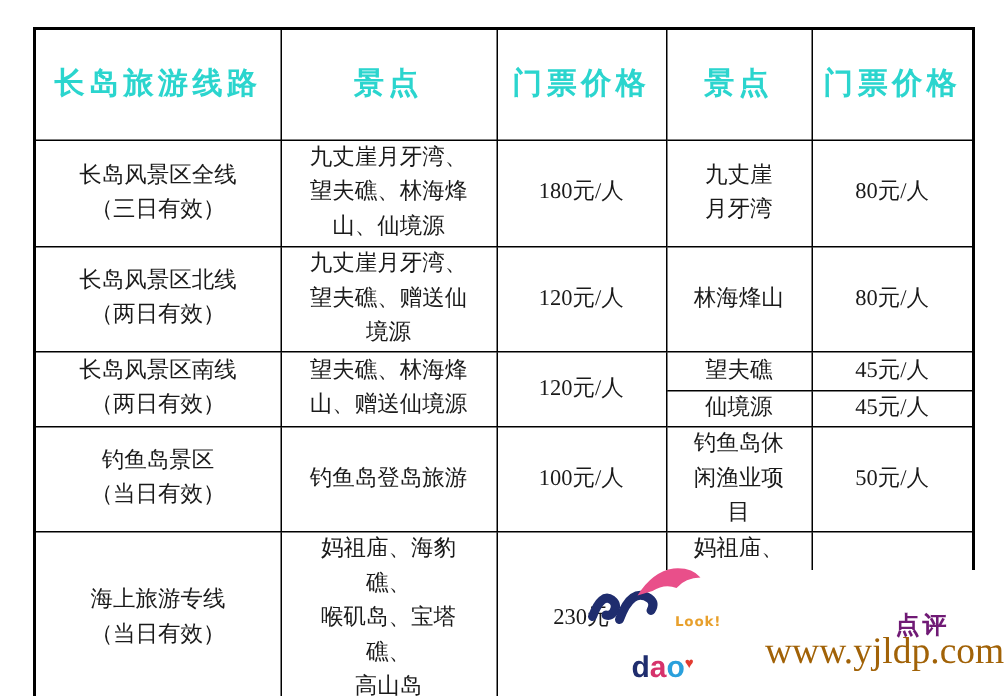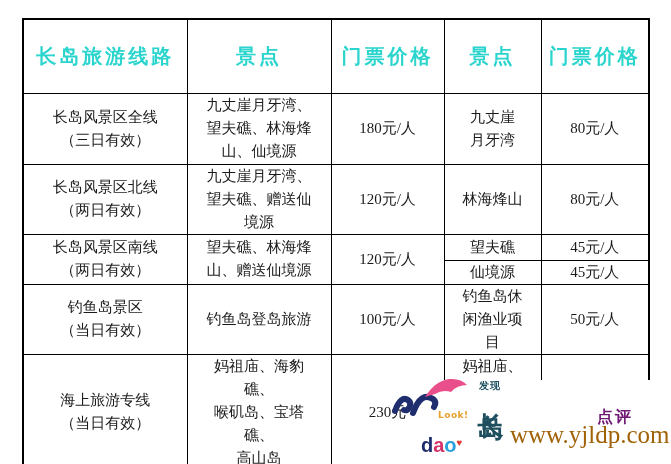--- a/index.html
+++ b/index.html
@@ -36,21 +36,21 @@
   tr.h-r4{height:70px;}
   tr.h-r5{height:92px;}
 
   
   .watermark{
     position:absolute;left:408px;top:380px;width:263px;height:84px;
     background:#ffffff;z-index:5;
   }
   .wm-abs{position:absolute;white-space:nowrap;}
   .bird-svg{position:absolute;left:-17px;top:-7px;}
-  .look-label{left:30px;top:30px;font-family:"DejaVu Sans","Liberation Sans",sans-serif;
+  .look-label{left:42px;top:30px;font-family:"DejaVu Sans","Liberation Sans",sans-serif;
     font-size:9px;font-weight:bold;color:#e8a02c;letter-spacing:.5px;}
   .word-chang{left:3px;top:36px;font-family:"DejaVu Sans","Liberation Sans",sans-serif;
     font-size:20px;font-weight:bold;letter-spacing:0;}
   .word-dao{left:13px;top:54px;font-family:Liberation Sans, sans-serif;
     font-size:20px;font-weight:bold;}
   .lt-sky{color:#2aa0dc;}
   .lt-orange{color:#f5a623;}
   .lt-navy{color:#1f2d6e;}
   .lt-crimson{color:#d6336c;}
   .lt-heart{color:#e23b30;font-size:10px;vertical-align:6px;}
@@ -145,21 +145,17 @@
     </table>
 
   <div class="watermark">
     <svg class="bird-svg" width="82" height="50" viewBox="0 0 82 50">
       <path d="M4 38 Q10 22 17 27 Q21 30 18 35 Q16 38 13 37" fill="none" stroke="#1f2d6e" stroke-width="6" stroke-linecap="round"></path>
       <path d="M22 40 Q30 18 42 26 Q46 29 43 34" fill="none" stroke="#1f2d6e" stroke-width="6" stroke-linecap="round"></path>
       <path d="M34 24 Q44 8 58 6 Q70 5 76 12 Q66 12 60 19 Q52 16 44 21 Z" fill="#e94f8a"></path>
     </svg>
     <span class="wm-abs look-label">Look!</span>
     <span class="wm-abs word-dao"><span class="lt-navy">d</span><span class="lt-crimson">a</span><span class="lt-sky">o</span><span class="lt-heart">♥</span></span>
-    <div class="vertical-brand">
-      <span class="vertical-small">发现</span>
-      <span class="vertical-large">长岛</span>
-    </div>
     <span class="wm-abs brand-suffix">点评</span>
     <span class="wm-abs brand-url">www.yjldp.com</span>
   </div>
 
 </div>
 
 </body></html>

